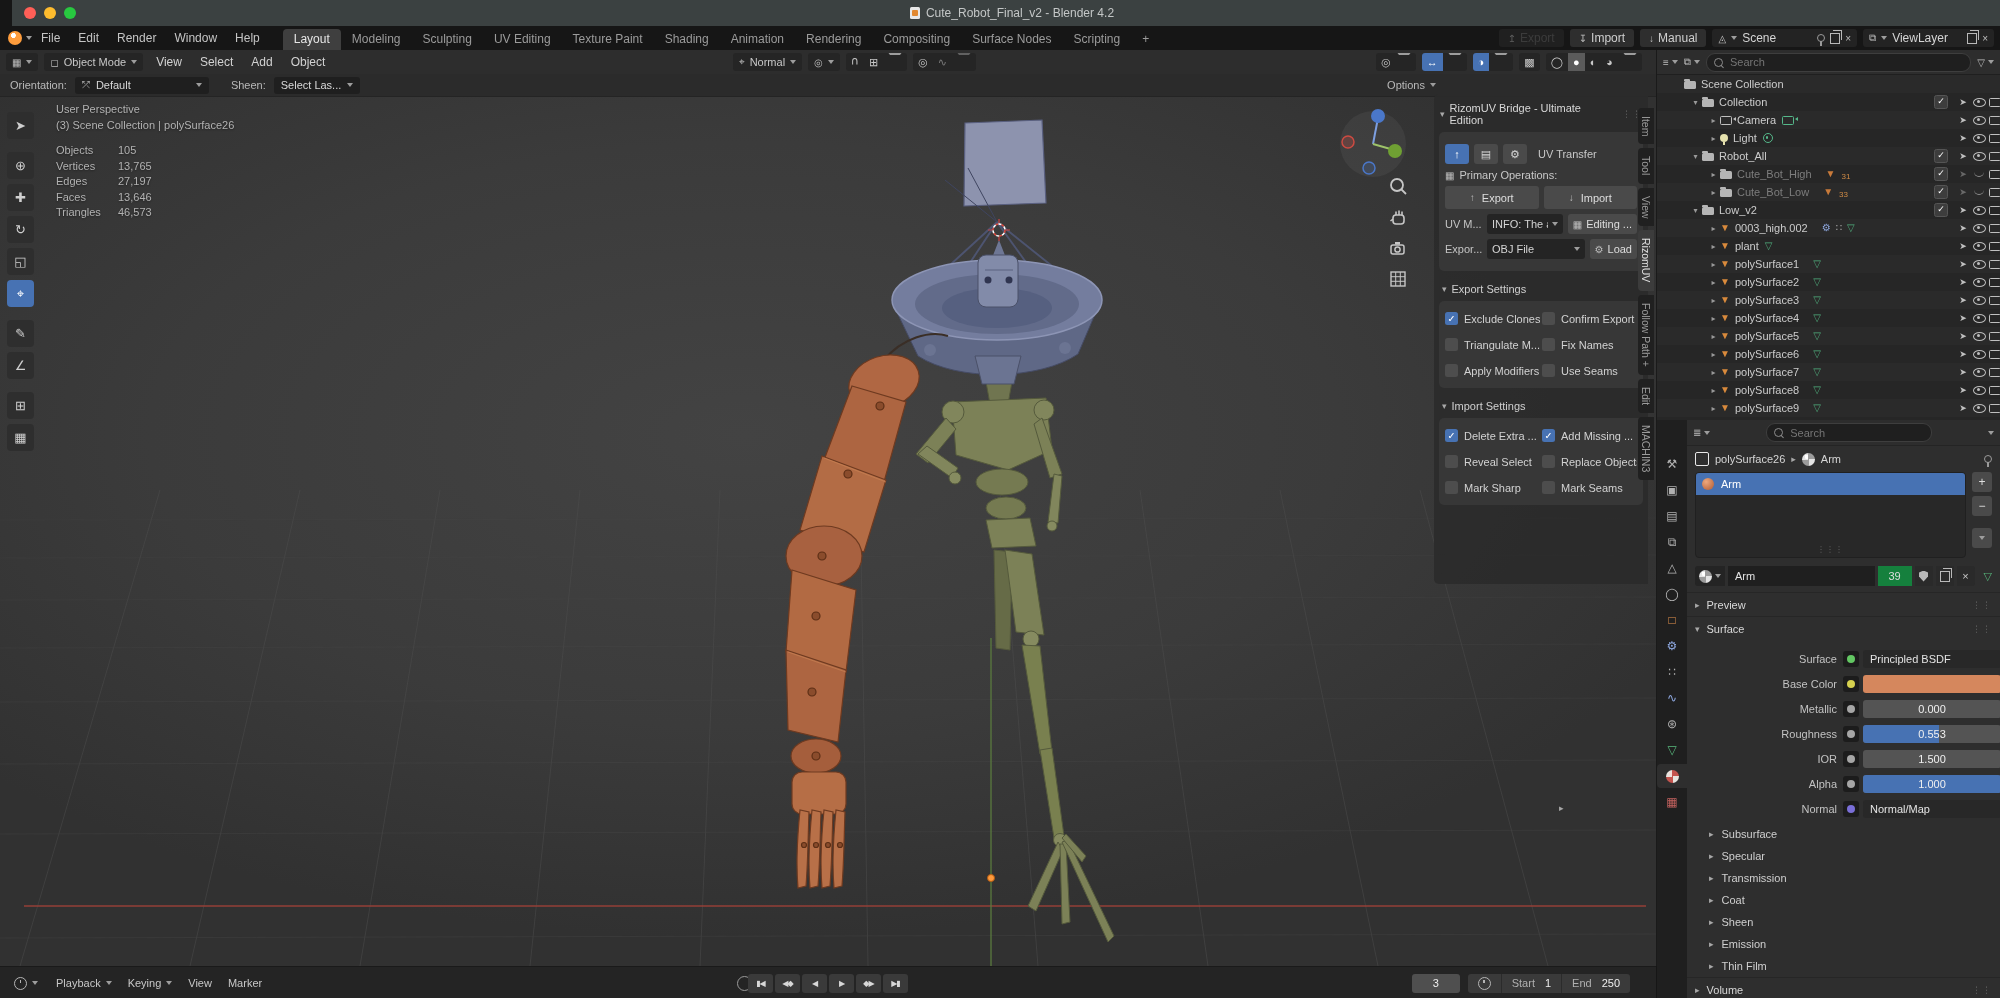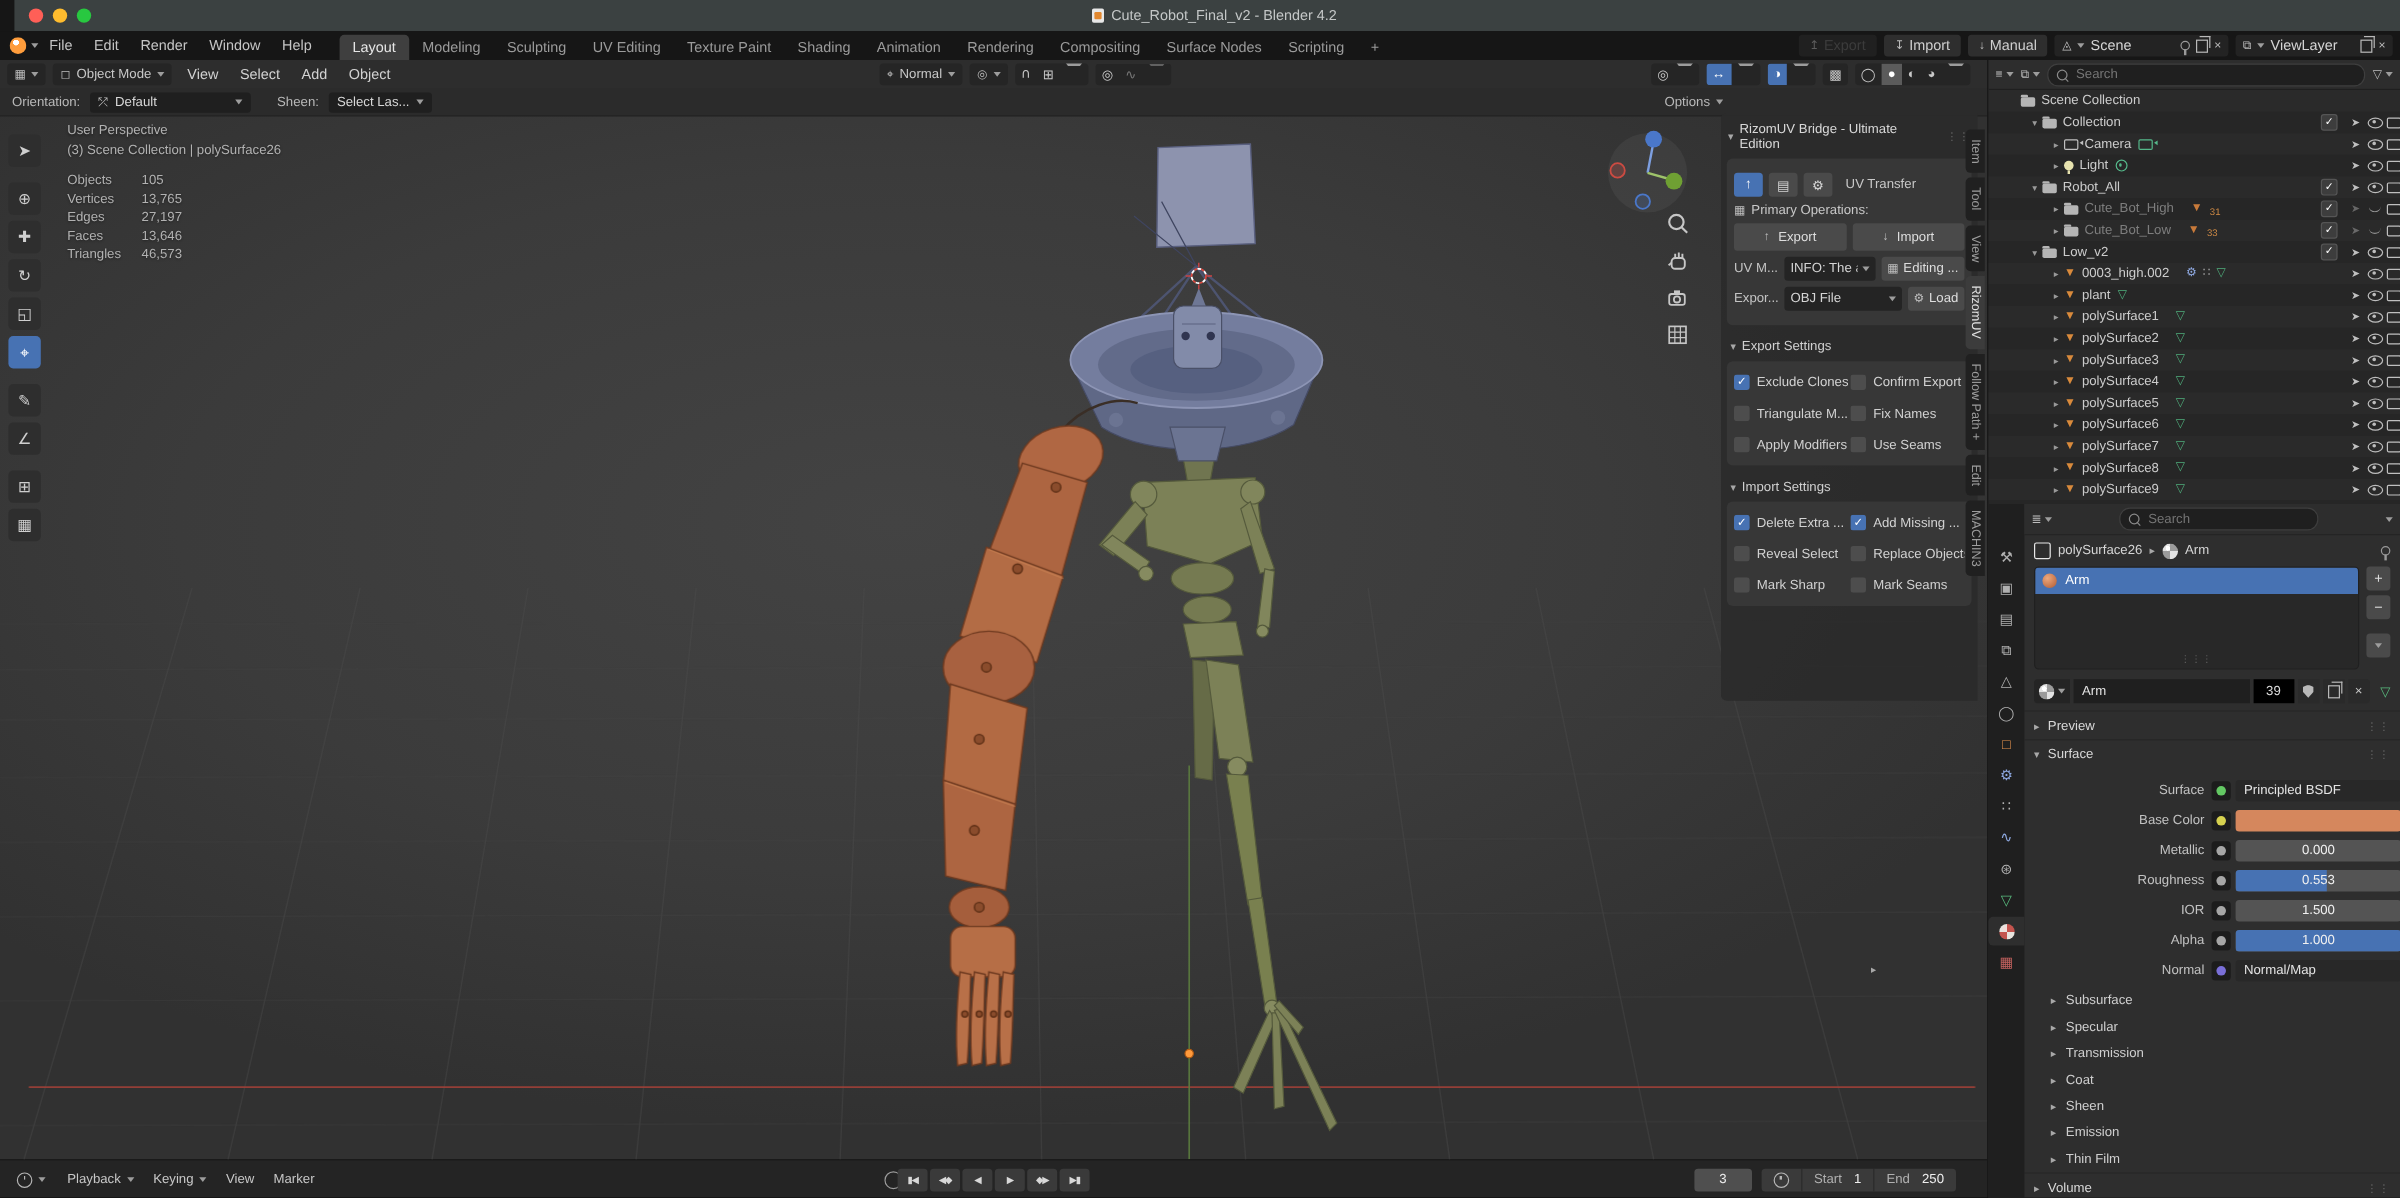--- a/index.html
+++ b/index.html
@@ -146,21 +146,21 @@
   .slot-wrap{display:flex;padding:2px 8px;gap:6px;}
   .slot-box{flex:1;height:84px;background:#282828;border:1px solid #202020;border-radius:4px;position:relative;overflow:hidden;}
   .slot-sel{height:22px;background:#4772b3;display:flex;align-items:center;gap:7px;padding:0 6px;color:#fff;}
   .ball{width:12px;height:12px;border-radius:50%;background:radial-gradient(circle at 35% 32%, #eda87d, #b05a32);}
   .slot-grip{position:absolute;bottom:3px;left:50%;transform:translateX(-50%);color:#666;font-size:8px;letter-spacing:1px;}
   .slot-btns{display:flex;flex-direction:column;gap:4px;width:20px;}
   .sq{width:20px;height:20px;background:#4a4a4a;border-radius:3px;color:#ddd;display:flex;align-items:center;justify-content:center;font-size:12px;}
   .mat-row{display:flex;align-items:center;gap:3px;padding:6px 8px;}
   .mr-chip{height:20px;background:#242424;border-radius:3px 0 0 3px;display:flex;align-items:center;padding:0 4px;gap:3px;}
   .mr-name{height:20px;background:#1f1f1f;flex:1;display:flex;align-items:center;padding:0 7px;color:#e3e3e3;}
-  .mr-cnt{height:20px;background:#000000;min-width:34px;display:flex;align-items:center;justify-content:center;color:#ddd;}
+  .mr-cnt{height:20px;background:#15803d;min-width:34px;display:flex;align-items:center;justify-content:center;color:#ddd;}
   .mr-ic{height:20px;width:18px;background:#2a2a2a;display:flex;align-items:center;justify-content:center;color:#c9c9c9;}
   .shield{width:9px;height:11px;background:#b9b9b9;clip-path:polygon(50% 0,100% 18%,100% 55%,50% 100%,0 55%,0 18%);}
   .ic-copy{width:8px;height:9px;border:1.3px solid #b9b9b9;position:relative;}
   .ic-copy::after{content:"";position:absolute;left:2px;top:-4px;width:8px;height:9px;border:1.3px solid #b9b9b9;border-bottom:none;border-left:none;}
   .panel-hdr{display:flex;align-items:center;gap:7px;height:23px;padding:0 8px;color:#d8d8d8;border-top:1px solid #262626;}
   .panel-hdr .np-grip{margin-left:auto;}
   .prow{position:relative;height:21px;margin:4px 0;display:flex;align-items:center;}
   .prow .plab{width:150px;text-align:right;color:#c2c2c2;flex:none;white-space:nowrap;}
   .socket{width:16px;height:16px;background:#1c1c1c;border-radius:3px;margin:0 4px 0 6px;display:flex;align-items:center;justify-content:center;flex:none;}
   .socket i{width:8px;height:8px;border-radius:50%;display:block;}

